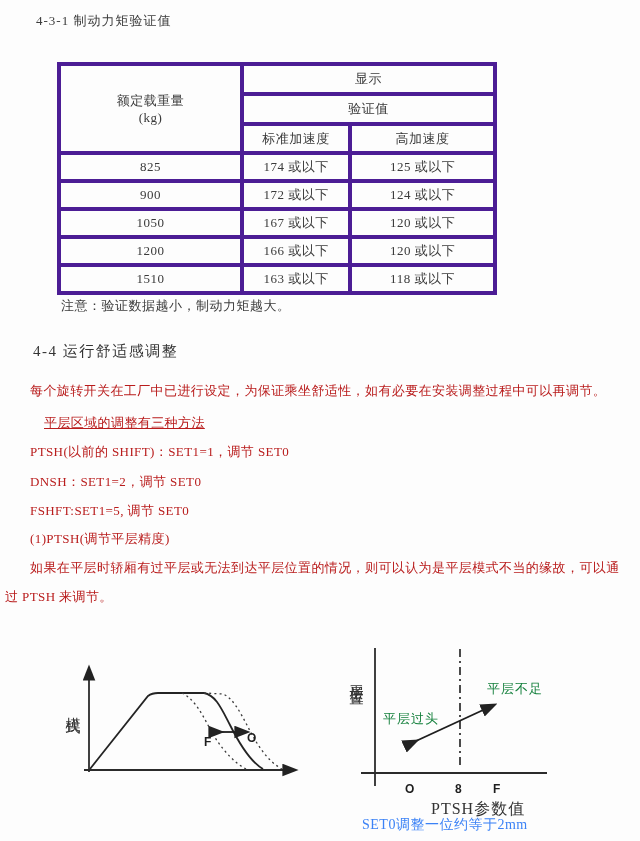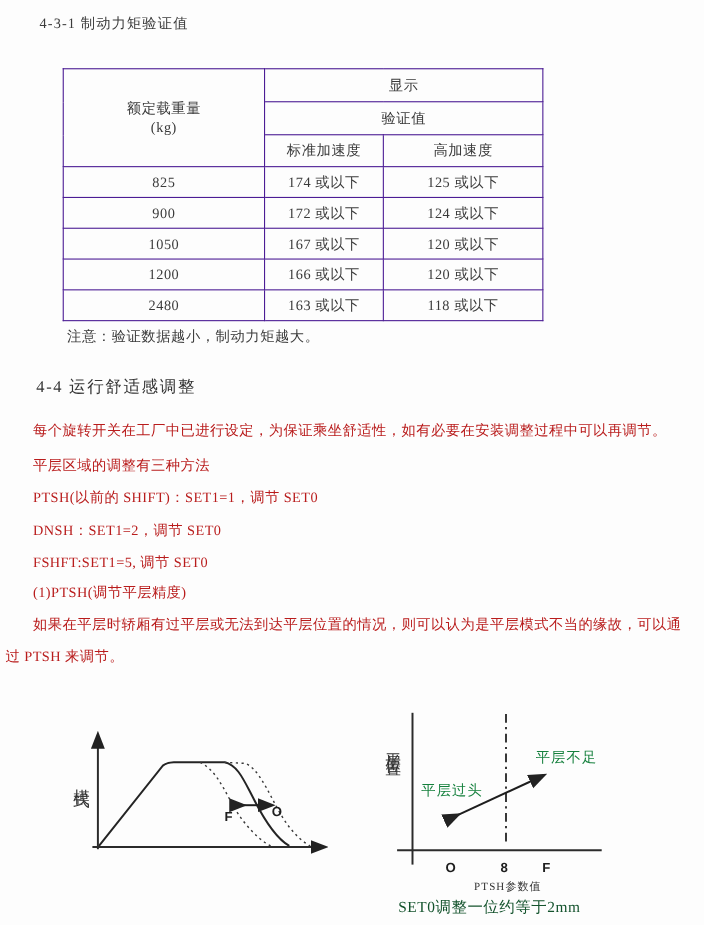--- a/index.html
+++ b/index.html
@@ -11,37 +11,37 @@
     color:#3b3b3b;
     overflow:hidden;
   }
   .abs { position:absolute; white-space:nowrap; }
 
   
   .sec1-title { left:36px; top:12px; font-size:13px; letter-spacing:1px; }
   .sec2-title { left:18px; top:342px; font-size:15px; letter-spacing:1.5px; color:#343434;margin-left:15px; }
   .para { font-size:13px; letter-spacing:0.4px; color:#b91c1c; }
   .p0 { left:30px; top:382px; }
-  .p1 { left:30px; top:414px; }
+  .p1 { left:44px; top:414px;text-decoration:underline; }
   .p2 { left:30px; top:443px;text-align:center; }
   .p3 { left:30px; top:473px; }
   .p4 { left:30px; top:502px; }
   .p5 { left:30px; top:530px; }
   .p6 { left:30px; top:559px; }
   .p7 { left:5px;  top:588px; }
   .note { left:61px; top:297px; font-size:13px; letter-spacing:0.5px; }
 
   
   table.vtable {
     position:absolute; left:57px; top:62px;
     width:436px; border-collapse:collapse; table-layout:fixed;
     font-size:13px; color:#3a3a3a;
   }
   table.vtable td {
-    border:1px solid #4c1d95;
+    border:4px solid #4c1d95;
     text-align:center; vertical-align:middle;
     letter-spacing:0.5px;
   }
   tr.hrow  td { height:30px; }
   tr.hrow2 td { height:29px; }
   tr.drow  td { height:28px; }
 
   
   svg.diagram { position:absolute; left:0; top:640px; width:640px; height:201px; }
   .vlabel {
@@ -52,22 +52,22 @@
   .lvlpos-label { left:347px; top:674px; font-size:14px; }
   .chart-letter { font-family:"Liberation Sans","DejaVu Sans",sans-serif; font-weight:bold; font-size:12px; color:#1e1e1e; }
   .f-label { left:204px; top:735px; }
   .o-label { left:247px; top:731px; }
   .tick-o { left:405px; top:782px; }
   .tick-8 { left:455px; top:782px; }
   .tick-f { left:493px; top:782px; }
   .arrow-note { font-size:13px; letter-spacing:1px; color:#15803d;font-family:Liberation Mono, monospace; }
   .overshoot { left:383px; top:710px; }
   .undershoot { left:487px; top:680px; }
-  .caption1 { left:431px; top:799px; font-size:10px; letter-spacing:1px; color:#333; }
-  .caption2 { left:362px; top:816px; font-size:14px; letter-spacing:0.5px; color:#14532d; }
+  .caption1 { left:431px; top:799px; font-size:16px; letter-spacing:1px; color:#333; }
+  .caption2 { left:362px; top:816px; font-size:14px; letter-spacing:0.5px; color:#3b82f6; }
 </style>
 </head>
 <body>
 
 <div class="abs sec1-title">4-3-1 制动力矩验证值</div>
 
 <table class="vtable">
   <colgroup>
       <col style="width:183px">
       <col style="width:108px">
@@ -102,21 +102,21 @@
     <td>1050</td>
     <td>167 或以下</td>
     <td>120 或以下</td>
   </tr>
   <tr class="drow">
     <td>1200</td>
     <td>166 或以下</td>
     <td>120 或以下</td>
   </tr>
   <tr class="drow">
-    <td>2480</td>
+    <td>1510</td>
     <td>163 或以下</td>
     <td>118 或以下</td>
   </tr>
 </tbody>
   </table>
 
 <div class="abs note">注意：验证数据越小，制动力矩越大。</div>
 
 <div class="abs sec2-title">4-4 运行舒适感调整</div>
 <div class="abs para p0">每个旋转开关在工厂中已进行设定，为保证乘坐舒适性，如有必要在安装调整过程中可以再调节。</div>

